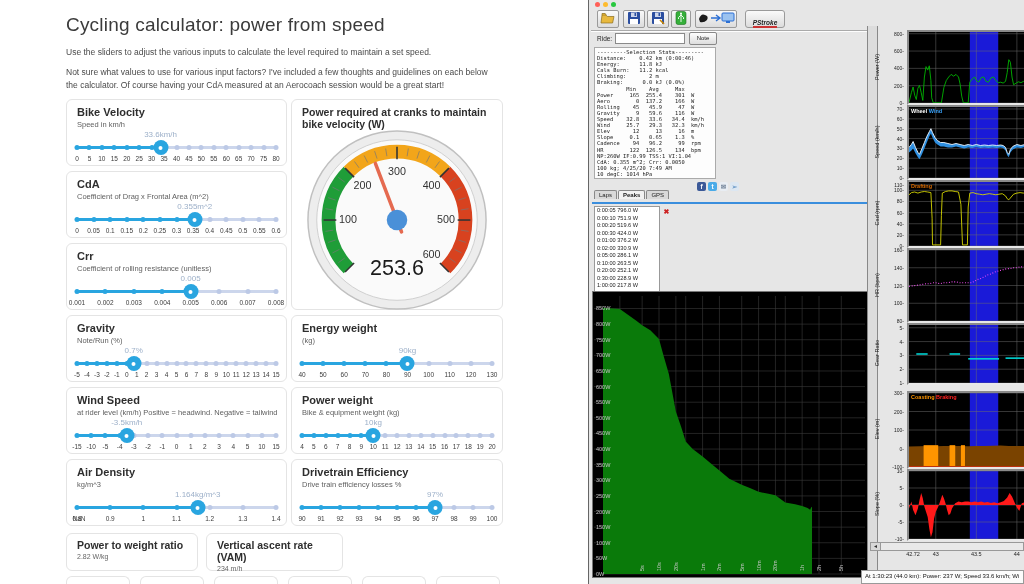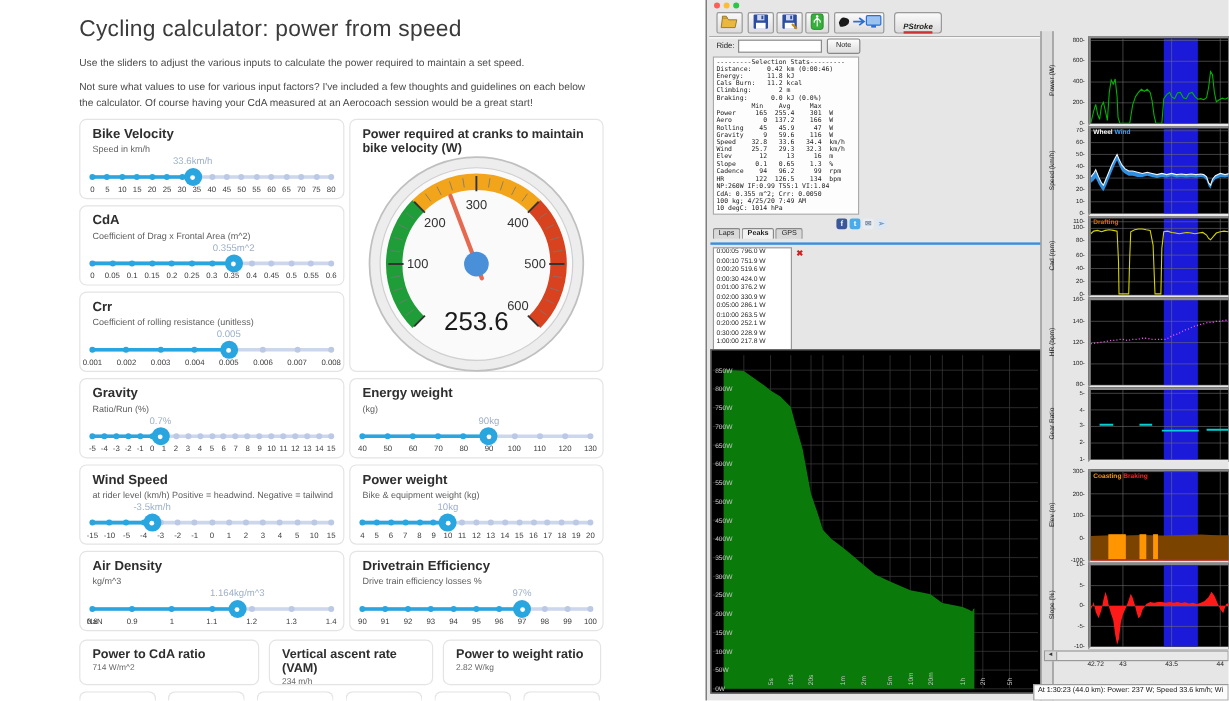--- a/index.html
+++ b/index.html
@@ -67,21 +67,21 @@
   .status-bar{position:absolute;left:272px;right:0;top:570px;height:14px;background:#fcfcfc;border:1px solid #999;box-sizing:border-box;font-size:6px;color:#111;padding:2px 0 0 3px;white-space:nowrap;overflow:hidden;}
 </style>
 </head>
 <body>
 
 <div id="stage">
 
   <div id="calc">
     <div class="inner">
       <div class="page-title">Cycling calculator: power from speed</div>
-      <p class="intro">Use the sliders to adjust the various inputs to calculate the power required to maintain a set speed.</p>
+      <p class="intro">Use the sliders to adjust the various inputs to calculate the level required to maintain a set speed.</p>
       <p class="intro" style="width:430px;">Not sure what values to use for various input factors? I've included a few thoughts and guidelines on each below the calculator. Of course having your CdA measured at an Aerocoach session would be a great start!</p>
       <div class="cols">
         <div class="col" id="col-left">
             <div class="card slider-card">
               <div class="card-title">Bike Velocity</div>
               <div class="card-sub">Speed in km/h</div>
               <div class="slider-zone">
                 <div class="slider-value" style="left: 42%;">33.6km/h</div>
                 <div class="track">
                   <div class="track-fill" style="width: 42%;"></div>
@@ -194,21 +194,21 @@
                   <span class="tick" style="left: 42.8571%;">0.004</span>
                   <span class="tick" style="left: 57.1429%;">0.005</span>
                   <span class="tick" style="left: 71.4286%;">0.006</span>
                   <span class="tick" style="left: 85.7143%;">0.007</span>
                   <span class="tick" style="left: 100%;">0.008</span>
                 </div>
               </div>
             </div>
             <div class="card slider-card">
               <div class="card-title">Gravity</div>
-              <div class="card-sub">Ratio/Run (%)</div>
+              <div class="card-sub">Note/Run (%)</div>
               <div class="slider-zone">
                 <div class="slider-value" style="left: 28.5%;">0.7%</div>
                 <div class="track">
                   <div class="track-fill" style="width: 28.5%;"></div>
                   <div class="dot on" style="left: 0%;"></div>
                   <div class="dot on" style="left: 5%;"></div>
                   <div class="dot on" style="left: 10%;"></div>
                   <div class="dot on" style="left: 15%;"></div>
                   <div class="dot on" style="left: 20%;"></div>
                   <div class="dot on" style="left: 25%;"></div>
@@ -499,31 +499,27 @@
                   <span class="tick" style="left: 70%;">97</span>
                   <span class="tick" style="left: 80%;">98</span>
                   <span class="tick" style="left: 90%;">99</span>
                   <span class="tick" style="left: 100%;">100</span>
                 </div>
               </div>
             </div>
           </div>
       </div>
       <div class="results-row">
-        <div class="card result-card" style="width:150px;">
-          <div class="rt">Power to CdA ratio</div>
-          <div class="rv">714 W/m^2</div>
+        <div class="card result-card" style="width:132px;">
+          <div class="rt">Power to weight ratio</div>
+          <div class="rv">2.82 W/kg</div>
         </div>
         <div class="card result-card" style="width:137px;">
           <div class="rt">Vertical ascent rate (VAM)</div>
           <div class="rv">234 m/h</div>
-        </div>
-        <div class="card result-card" style="width:132px;">
-          <div class="rt">Power to weight ratio</div>
-          <div class="rv">2.82 W/kg</div>
         </div>
       </div>
       <div class="stub-row">
         <div class="stub"></div>
         <div class="stub"></div>
         <div class="stub"></div>
         <div class="stub"></div>
         <div class="stub"></div>
         <div class="stub"></div>
       </div>

